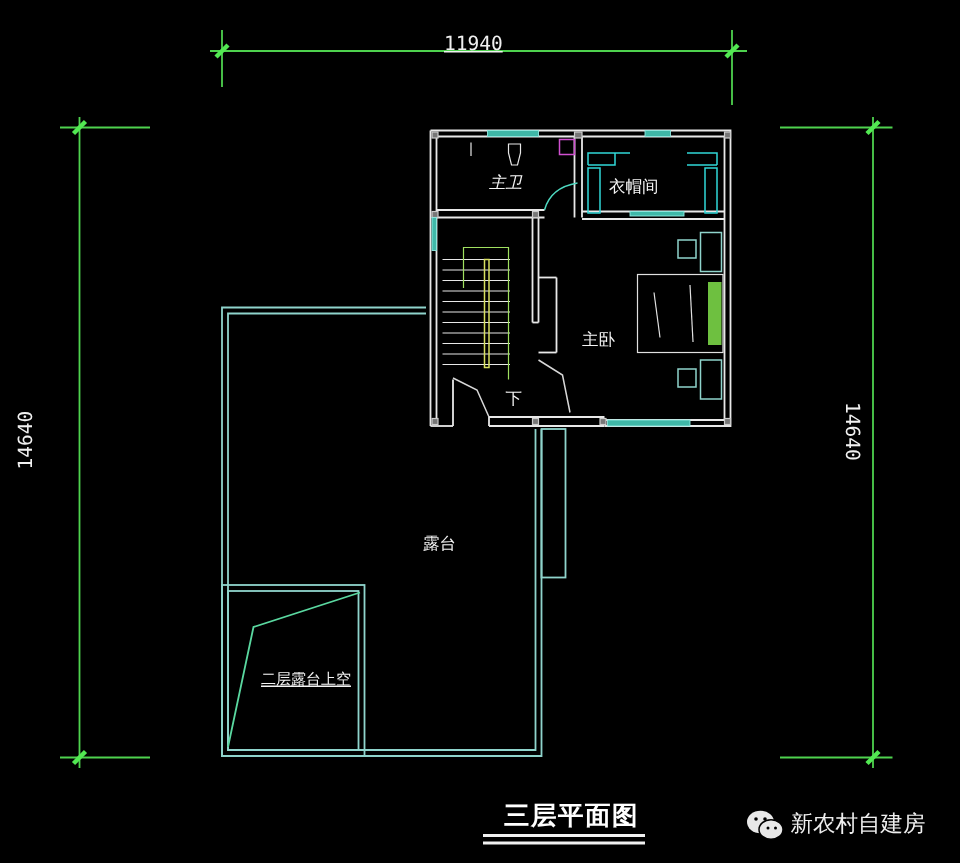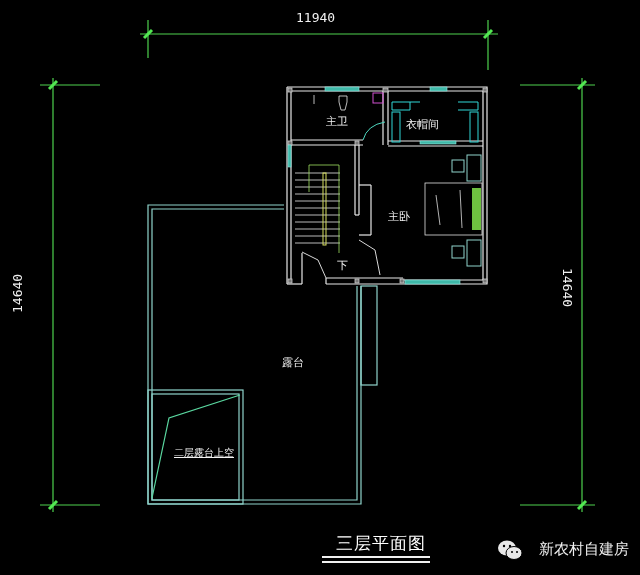--- a/index.html
+++ b/index.html
@@ -1,21 +1,21 @@
 <!DOCTYPE html>
 <html><head>
 <meta charset="utf-8">
 <style>
   html,body{margin:0;padding:0;background:#000;}
   body{width:640px;height:575px;position:relative;overflow:hidden;font-family:"DejaVu Sans",sans-serif;}
   svg{position:absolute;left:0;top:0;}
   .lbl{position:absolute;color:#fff;white-space:nowrap;}
   .dim{font-family:"DejaVu Sans Mono",monospace;font-size:13px;color:#f0f0f0;}
   .room{font-size:11px;color:#f4f4f4;}
-  .title{font-size:17px;font-weight:normal;letter-spacing:1px;}
+  .title{font-size:17px;font-weight:bold;letter-spacing:1px;}
   .brand{font-size:15px;color:#eee;}
 </style>
 </head>
 <body>
 
 <svg width="640" height="575" viewBox="0 0 640 575">
 
   <g stroke="#4ed24e" stroke-width="1.2" fill="none">
     <line x1="140" y1="34" x2="498" y2="34"></line>
     <line x1="148" y1="20" x2="148" y2="58"></line>
@@ -145,36 +145,36 @@
     <rect x="467" y="155" width="14" height="26"></rect>
     <rect x="467" y="240" width="14" height="26"></rect>
   </g>
 
   <g stroke="#f0f0f0" stroke-width="2">
     <line x1="322" y1="557" x2="430" y2="557"></line>
     <line x1="322" y1="562" x2="430" y2="562"></line>
   </g>
 </svg>
 
-<div class="lbl dim" style="left:296px;top:10px;">11940</div>
+<div class="lbl dim" style="left:296px;top:22px;text-decoration:underline;">11940</div>
 <div class="lbl dim" style="left:10px;top:283px;transform:rotate(-90deg);transform-origin:left top;top:313px;">14640</div>
 <div class="lbl dim" style="left:575px;top:268px;transform:rotate(90deg);transform-origin:left top;">14640</div>
 
-<div class="lbl room" style="left:326px;top:114px;">主卫</div>
+<div class="lbl room" style="left:326px;top:114px;font-style:italic;">主卫</div>
 <div class="lbl room" style="left:406px;top:117px;">衣帽间</div>
-<div class="lbl room" style="left:388px;top:209px;">主卧</div>
+<div class="lbl room" style="left:388px;top:219px;">主卧</div>
 <div class="lbl room" style="left:337px;top:258px;">下</div>
 <div class="lbl room" style="left:282px;top:355px;">露台</div>
 <div class="lbl room" style="left:174px;top:446px;font-size:10px;text-decoration:underline;">二层露台上空</div>
 
 <div class="lbl title" style="left:336px;top:532px;">三层平面图</div>
 
 <div class="lbl" style="left:497px;top:539px;">
   <svg width="26" height="22" viewBox="0 0 26 22" style="position:static">
     <ellipse cx="10" cy="9" rx="9" ry="7.5" fill="#e8e8e8"></ellipse>
     <ellipse cx="17" cy="14" rx="8" ry="6.5" fill="#e8e8e8" stroke="#000" stroke-width="1"></ellipse>
     <circle cx="7" cy="7" r="1.2" fill="#000"></circle>
       <circle cx="13" cy="7" r="1.2" fill="#000"></circle>
     <circle cx="15" cy="13" r="1" fill="#000"></circle>
       <circle cx="20" cy="13" r="1" fill="#000"></circle>
   </svg>
 </div>
-<div class="lbl brand" style="left:527px;top:540px;margin-left:12px;">新农村自建房</div>
+<div class="lbl brand" style="left:527px;top:540px;">新农村自建房</div>
 
 </body></html>

